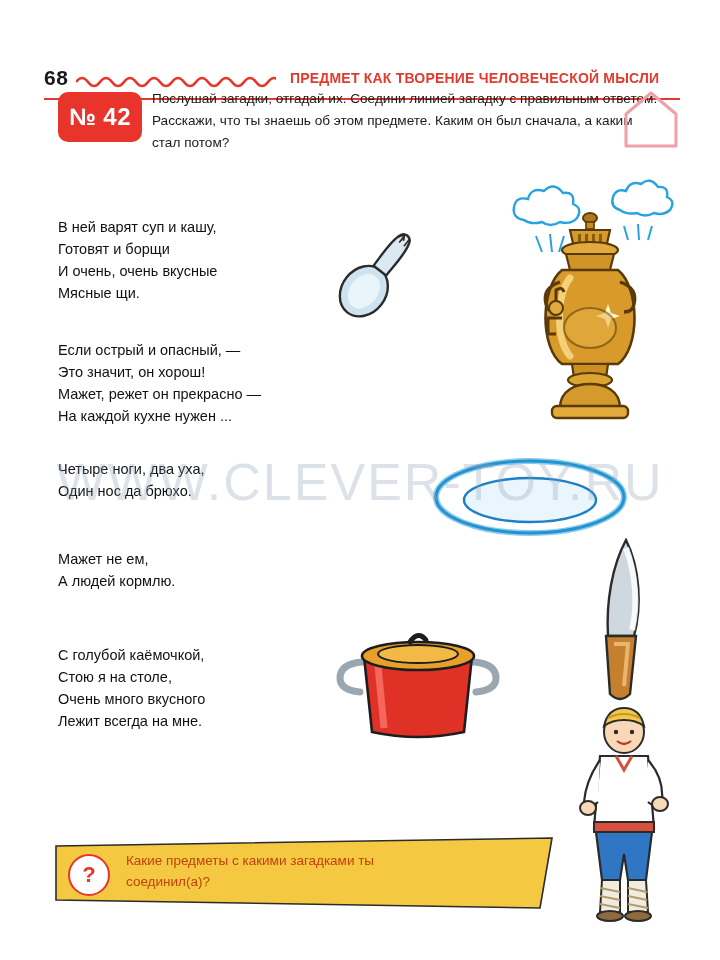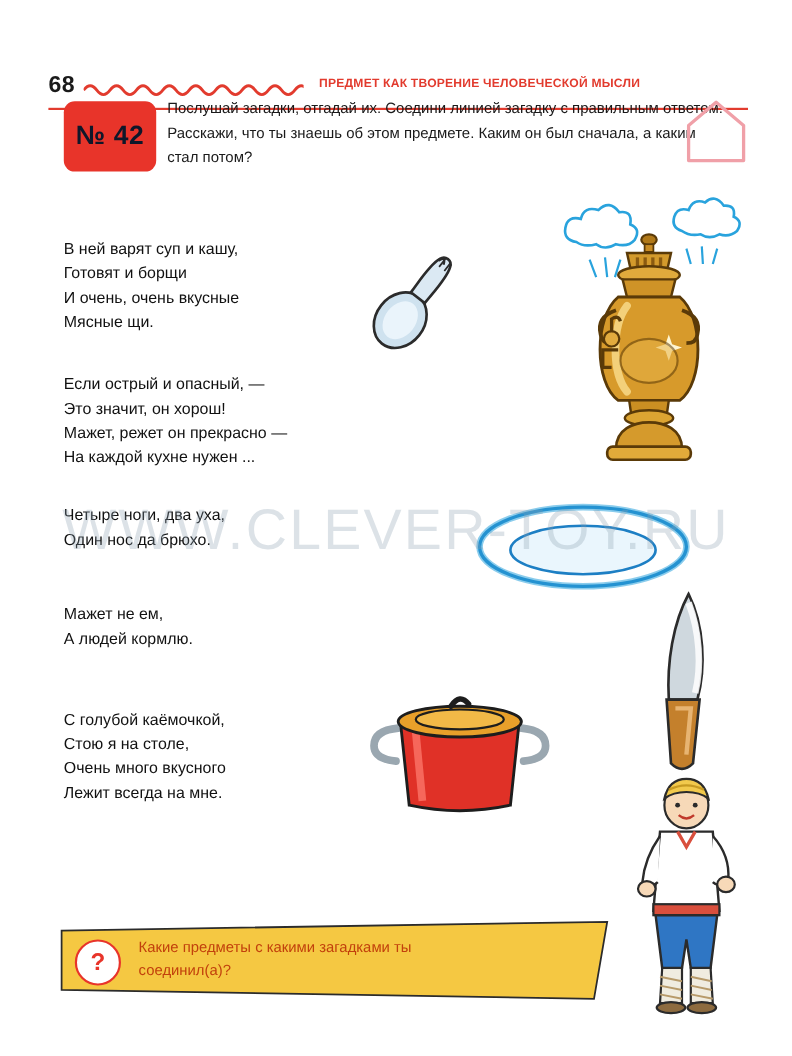--- a/index.html
+++ b/index.html
@@ -42,45 +42,45 @@
     left: 76px;
     top: 44px;
     width: 200px;
     height: 16px;
   }
   .header-title {
     position: absolute;
     left: 290px;
     top: 40px;
     width: 400px;
-    font-size: 11px;
+    font-size: 14px;
     font-weight: bold;
     color: #e23b2e;
     letter-spacing: 0.2px;
     white-space: nowrap;
   }
   .header-rule {
     position: absolute;
     left: 44px;
     top: 68px;
     width: 636px;
     height: 2px;
     background: #e23b2e;
   }
 
   
   .task-badge {
     position: absolute;
     left: 58px;
     top: 92px;
     width: 84px;
-    height: 64px;
+    height: 50px;
     background: #e8342a;
     border-radius: 10px;
-    color: #0f172a;
+    color: #ffffff;
     font-size: 24px;
     font-weight: bold;
     display: flex;
     align-items: center;
     justify-content: center;
     letter-spacing: 0.5px;
   }
   .instruction {
     position: absolute;
     left: 152px;

